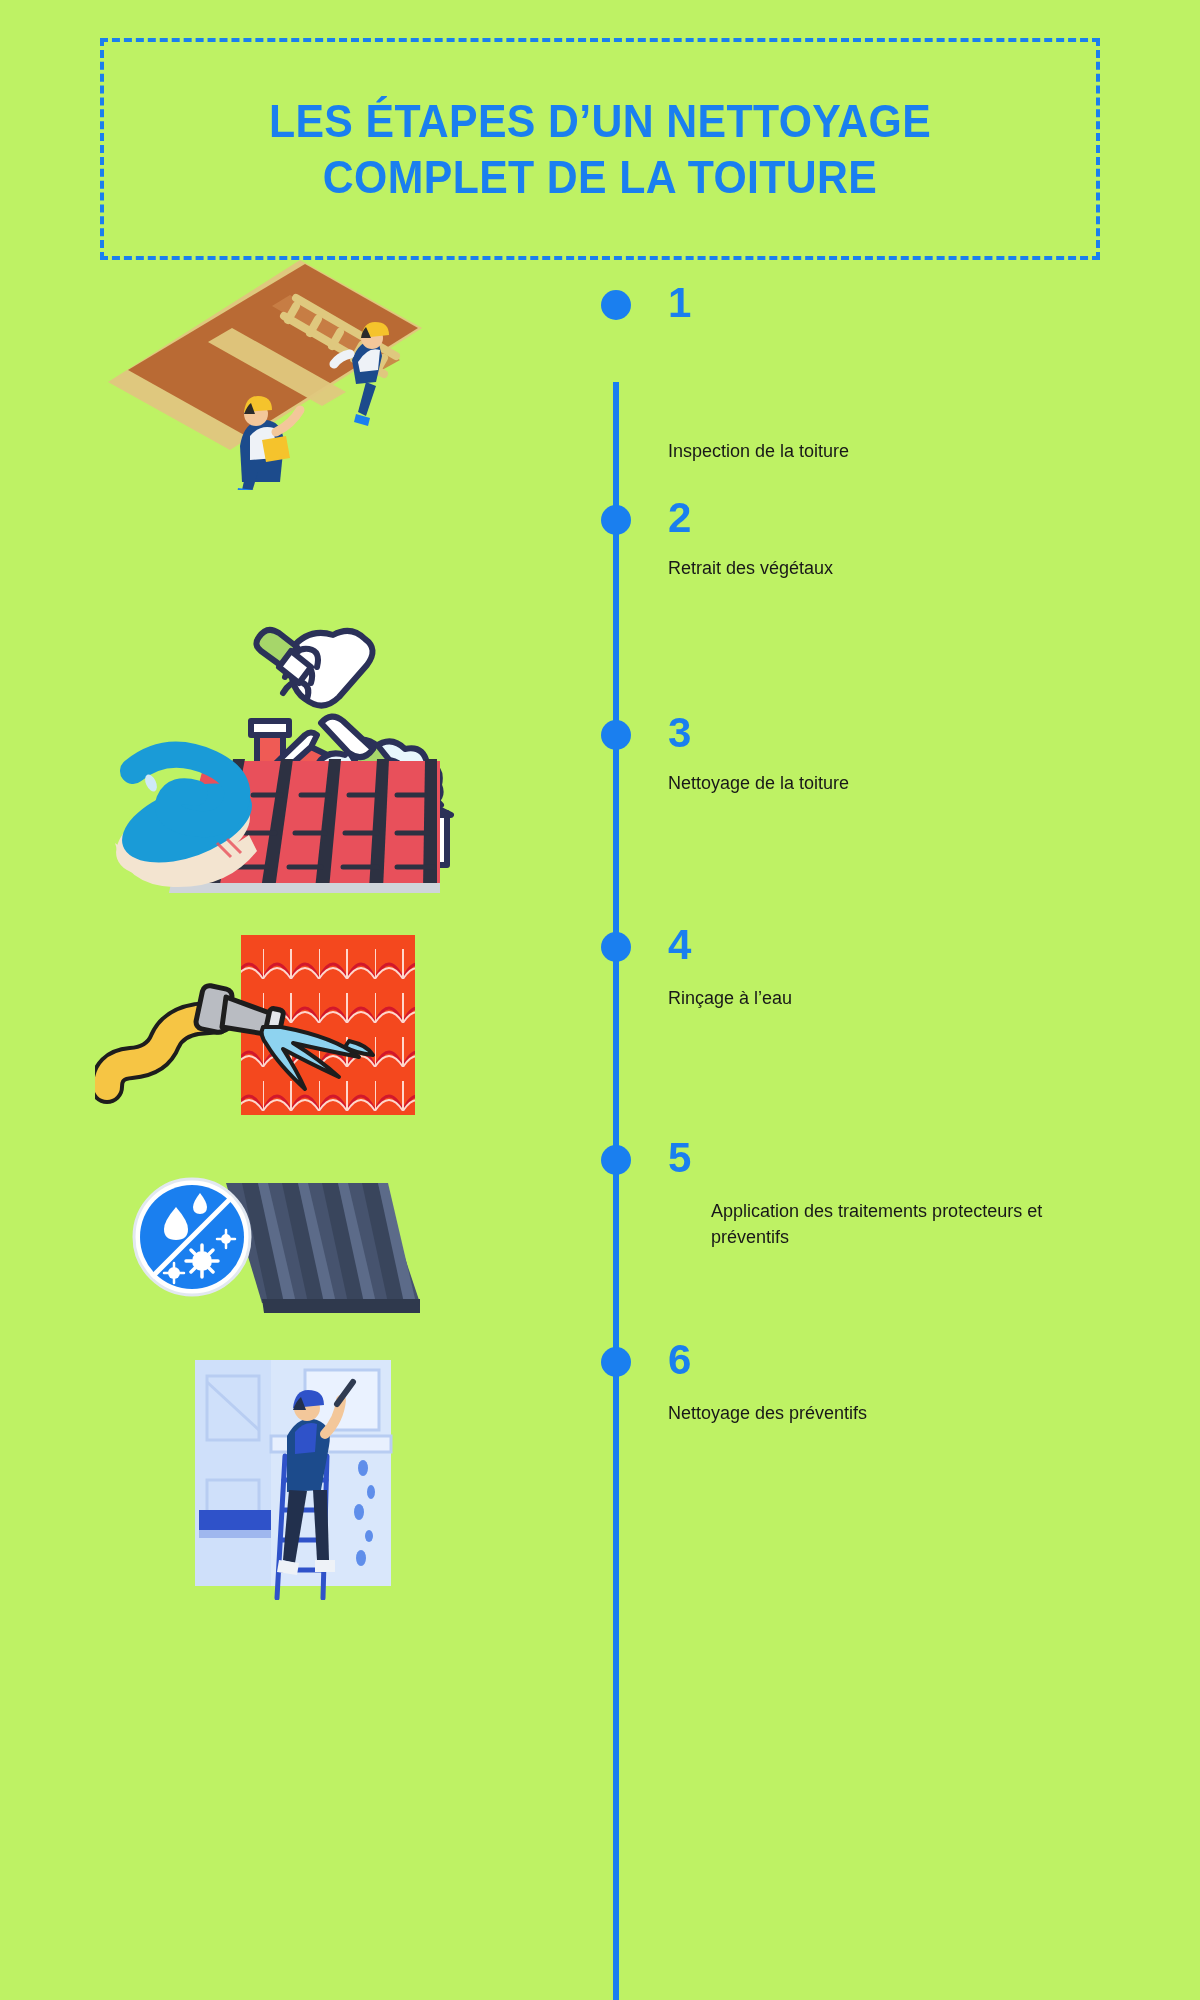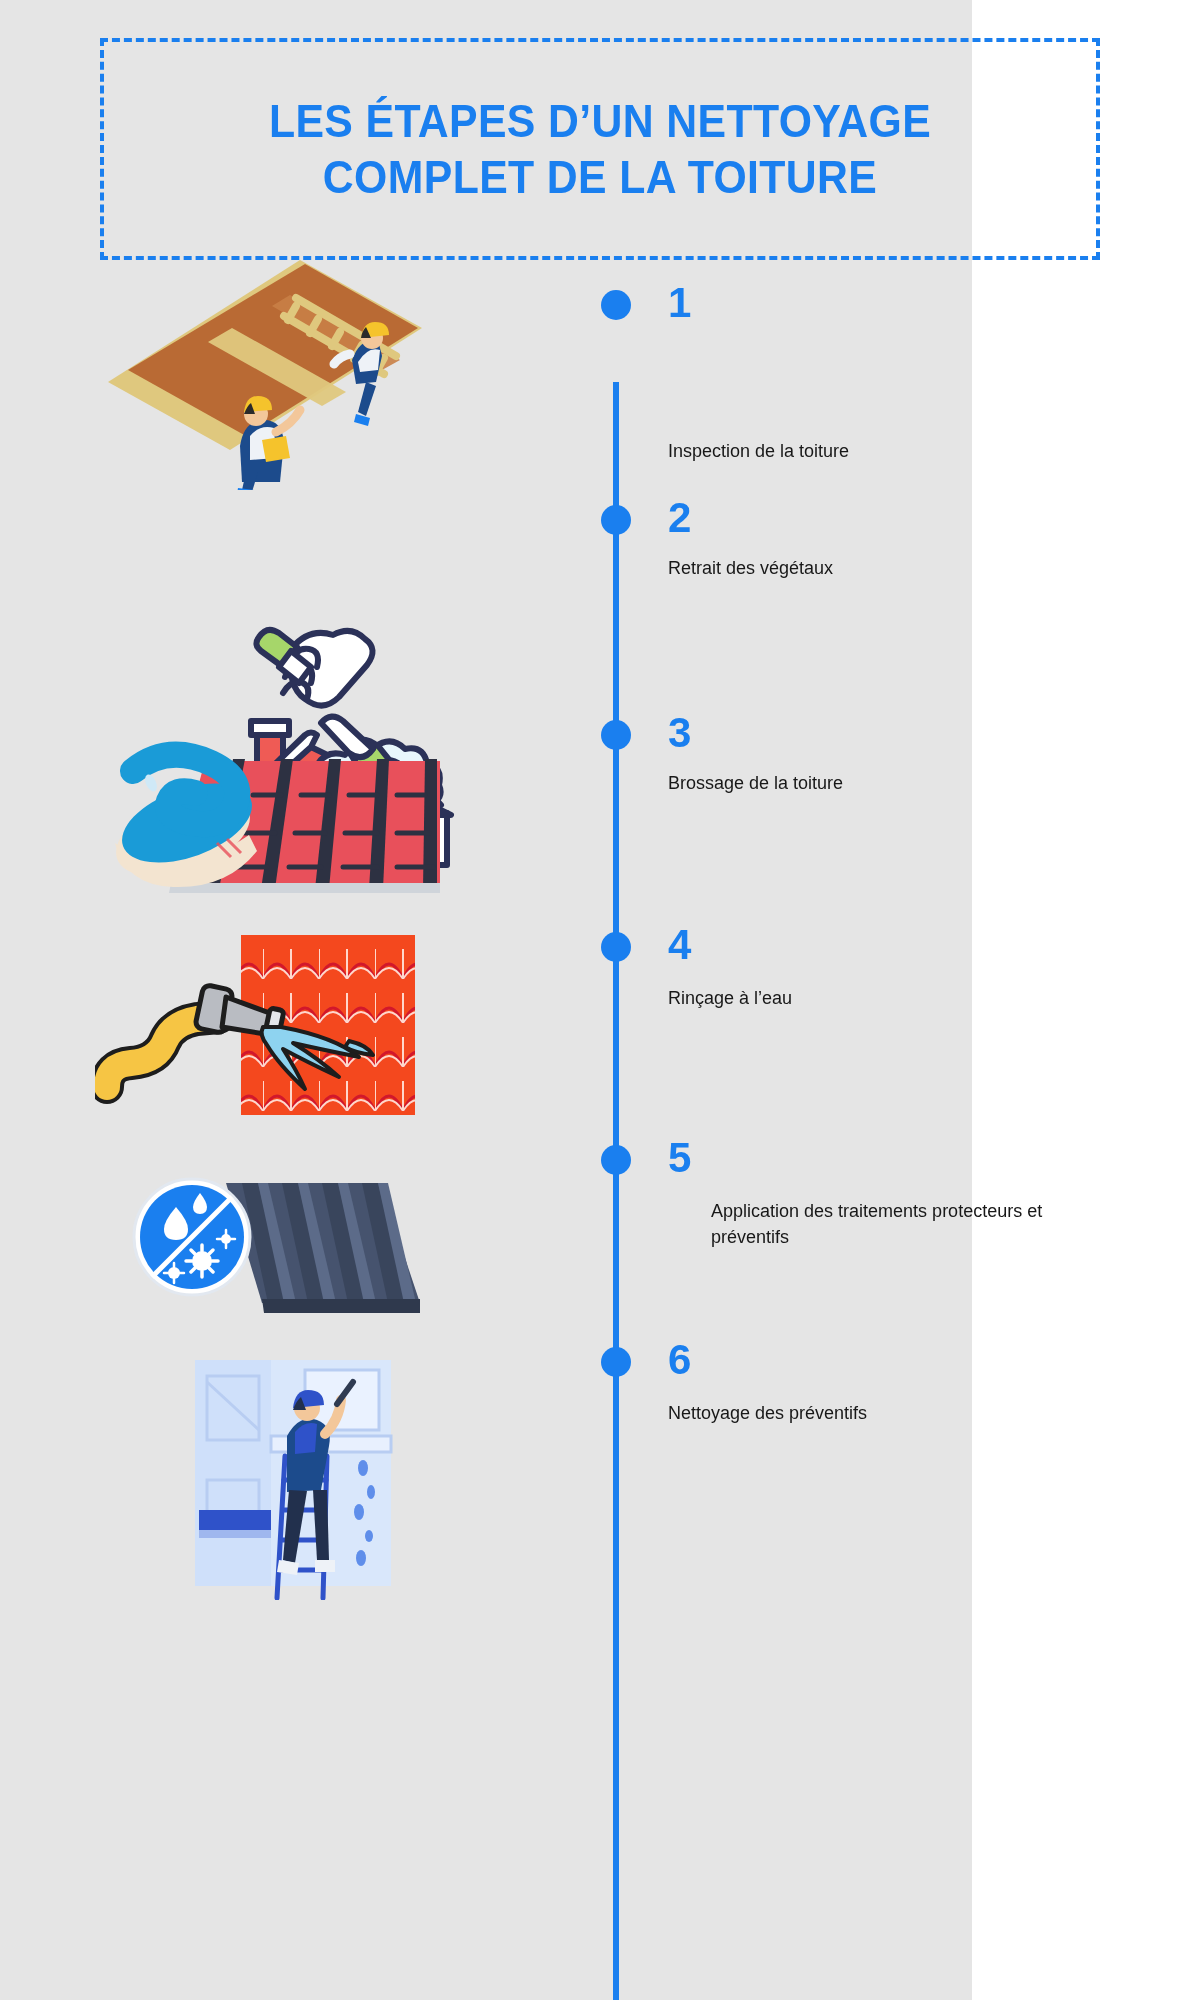--- a/index.html
+++ b/index.html
@@ -2,21 +2,21 @@
 <html><head>
 <meta charset="utf-8">
 <style>
   * { box-sizing: border-box; margin: 0; padding: 0; }
   html, body {
     width: 1200px; height: 2000px;
     background: #ffffff;
     font-family: "Liberation Sans", sans-serif;
     overflow: hidden;
   }
-  .page { position: relative; width: 972px; height: 2000px; background:#e5e5e5; }
+  .page { position: relative; width: 1200px; height: 2000px; background:#bef264; }
 
   
   .title-box {
     position: absolute;
     left: 100px; top: 38px;
     width: 1000px; height: 222px;
     border: 4px dashed #1a7fef;
     display: flex; align-items: center; justify-content: center;
   }
   .title-text {
@@ -214,21 +214,21 @@
           <ellipse cx="66" cy="68" rx="5" ry="9" transform="rotate(-25 66 68)" fill="#cfe9f7"></ellipse>
           <g stroke="#e8505b" stroke-width="3" opacity="0.8">
             <line x1="132" y1="128" x2="146" y2="142"></line>
             <line x1="142" y1="124" x2="156" y2="138"></line>
           </g>
         </g>
       </svg>
     </div>
     <div class="dot" style="top:720px;"></div>
     <div class="step-num" style="top:712px;">3</div>
-    <div class="step-text" style="top:770px;">Brossage de la toiture</div>
+    <div class="step-text" style="top:770px;">Nettoyage de la toiture</div>
   </div>
 
   <div class="step">
     <div class="illo" style="left:95px; top:935px;">
       <svg width="320" height="180" viewBox="0 0 320 180">
         <defs>
           <pattern id="scallop" x="0" y="0" width="56" height="44" patternUnits="userSpaceOnUse">
             <rect width="56" height="44" fill="#f4481e"></rect>
             <path d="M0 44 q14 -30 28 0" fill="none" stroke="#d2172b" stroke-width="3"></path>
             <path d="M28 44 q14 -30 28 0" fill="none" stroke="#d2172b" stroke-width="3"></path>

